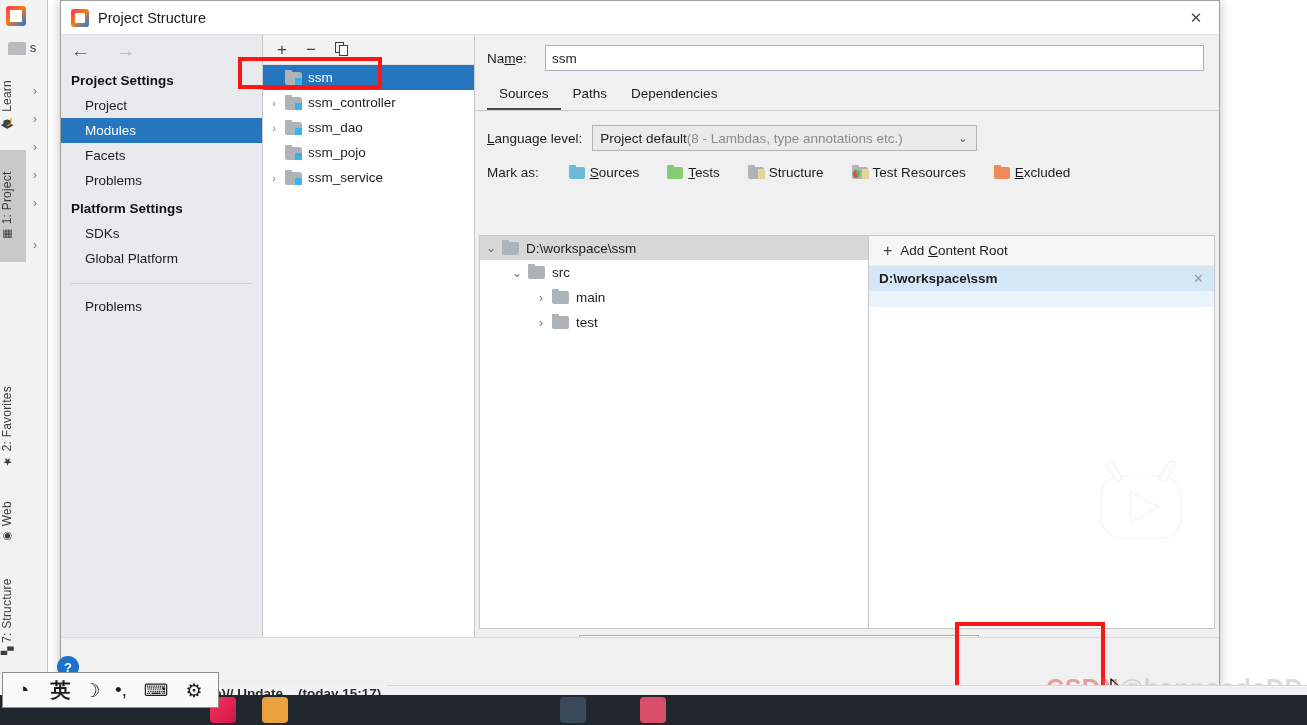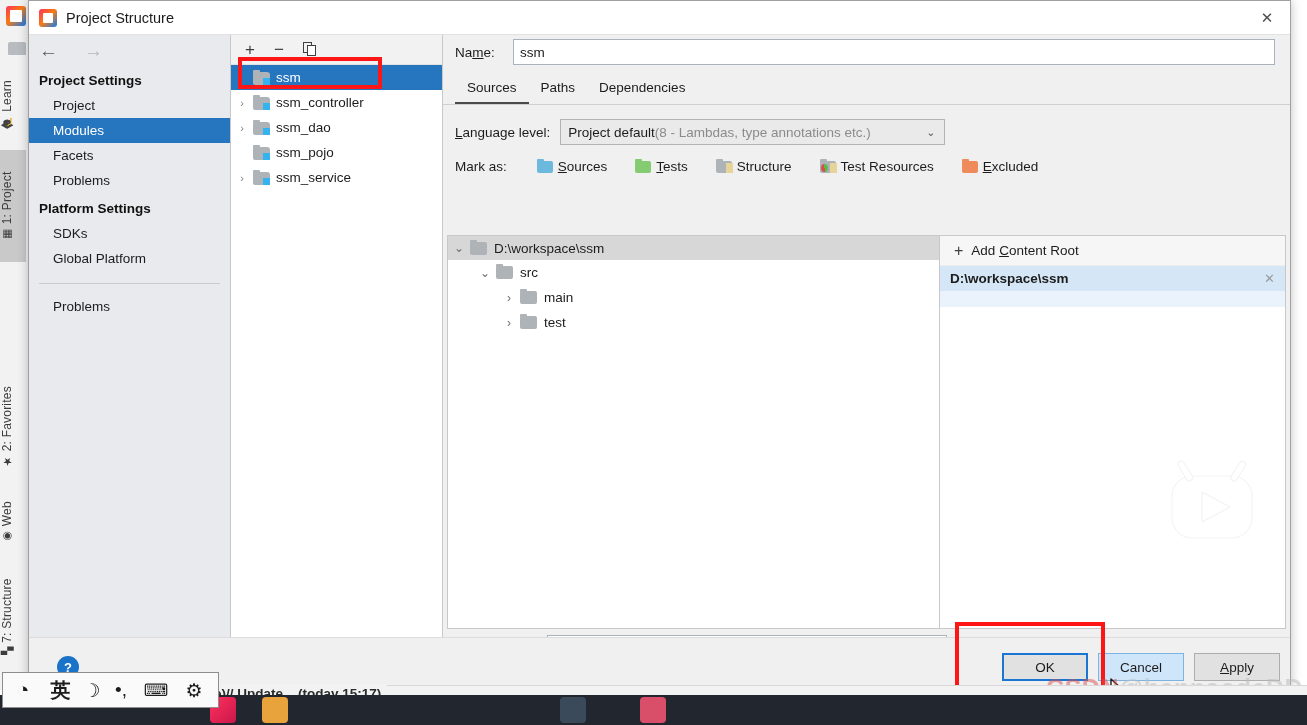--- a/index.html
+++ b/index.html
@@ -30,21 +30,21 @@
     padding:4px 0; letter-spacing:.2px;
   }
   .vtab.sel { background:#c9c9c9; }
   .vtab-ic { font-size:11px; }
 
   
   .ide-chev { position:absolute; font-size:12px; color:#7a7a7a; left:33px; }
 
   
   .dlg {
-    position:absolute; left:28px; top:0; width:1263px; height:690px;
+    position:absolute; left:60px; top:0; width:1160px; height:690px;
     background:#0f172a; border:1px solid #a0a0a0;
     box-shadow: 0 0 10px rgba(0,0,0,.25);
   }
   .dlg-title {
     height:34px; background:#ffffff; border-bottom:1px solid #e2e2e2;
     display:flex; align-items:center; padding-left:10px; position:relative;
   }
   .dlg-appicon { width:18px; height:18px; border-radius:3px; margin-right:9px; flex:0 0 auto;
      background:linear-gradient(135deg,#fe315d 0%, #f97a12 48%, #087cfa 100%); position:relative; }
   .dlg-appicon::after{ content:""; position:absolute; left:4px; top:4px; width:10px; height:10px; background:#fff; border-radius:1px;}
@@ -77,21 +77,21 @@
   .mod-row.sel { background:#2675bf; color:#fff; }
   .mod-chev { width:22px; text-align:center; font-size:11px; color:#808080; flex:0 0 auto; }
   .mod-ic { width:17px; height:14px; position:relative; margin-right:6px; flex:0 0 auto; }
   .mod-ic .f { position:absolute; left:0; top:1px; width:17px; height:13px; background:#aeb3b8; border-radius:2px 3px 2px 2px; }
   .mod-ic .f::before{ content:""; position:absolute; left:0; top:-2px; width:7px; height:3px; background:#aeb3b8; border-radius:1px 1px 0 0;}
   .mod-ic .b { position:absolute; right:0px; bottom:0px; width:7px; height:7px; background:#35b3ee; }
 
   
   .content { flex:1 1 auto; background:#f0f0f0; position:relative; }
 
-  .name-row { display:flex; align-items:center; padding:4px 15px 0 12px; }
+  .name-row { display:flex; align-items:center; padding:10px 15px 0 12px; }
   .name-lbl { font-size:13.5px; color:#1c1c1c; width:58px; }
   .name-lbl u { text-decoration:underline; }
   .name-input { flex:1 1 auto; height:26px; background:#fff; border:1px solid #a9b2bd; font-size:13.5px; color:#1c1c1c;
     padding:0 6px; font-family:"Liberation Sans", sans-serif; outline:none; }
 
   .tabs { display:flex; gap:0; padding:11px 0 0 12px; border-bottom:1px solid #d0d0d0; }
   .tab { font-size:13.5px; color:#1c1c1c; padding:4px 12px 7px 12px; border-bottom:2px solid transparent; }
   .tab.sel { border-bottom:2px solid #4a4a4a; font-weight:normal; }
 
   .lang-row { display:flex; align-items:center; padding:14px 0 0 12px; }
@@ -408,25 +408,20 @@
           <div class="excl-hint">
             <span>Use ; to separate name patterns, * for any number of</span>
             <span>symbols, ? for one.</span>
           </div>
         </div>
 
       </div>
     </div>
 
     <div class="footer-zone"></div>
-    <div class="btnbar">
-      <div class="btn primary">OK</div>
-      <div class="btn focus-ring">Cancel</div>
-      <div class="btn"><u>A</u>pply</div>
-    </div>
 
     <div class="wm-bili">
       <svg width="112" height="100" viewBox="0 0 112 100">
         <g fill="#ffffff" stroke="#e9e9e9" stroke-width="1.2">
           <rect x="16" y="22" width="80" height="62" rx="20"></rect>
           <rect x="26" y="6" width="6.5" height="22" rx="3.2" transform="rotate(-32 29 17)"></rect>
           <rect x="79" y="6" width="6.5" height="22" rx="3.2" transform="rotate(32 82 17)"></rect>
         </g>
         <path d="M46 38 L74 53 L46 68 Z" fill="#ffffff" stroke="#e9e9e9" stroke-width="1.2" stroke-linejoin="round"></path>
       </svg>

